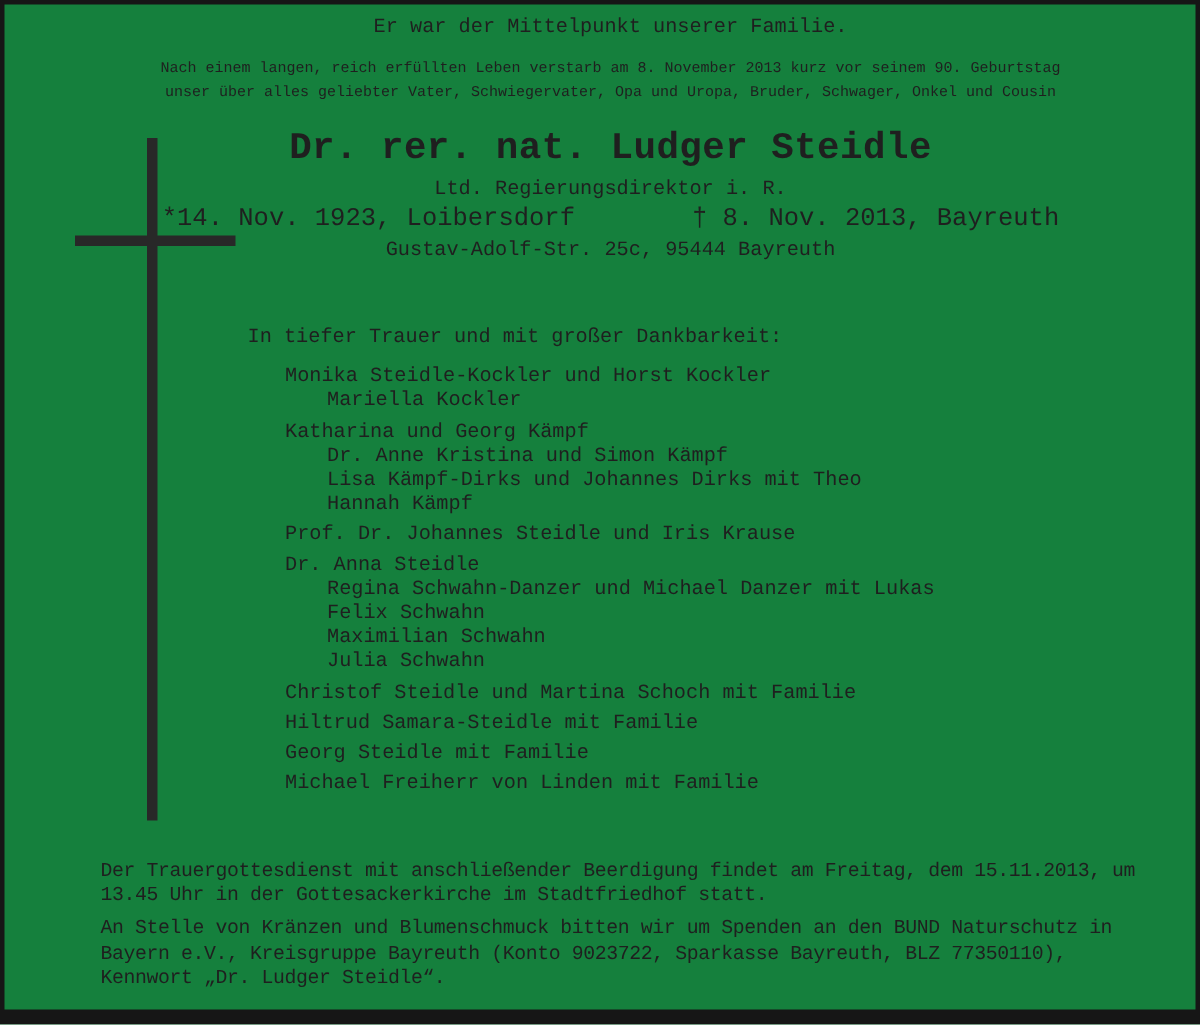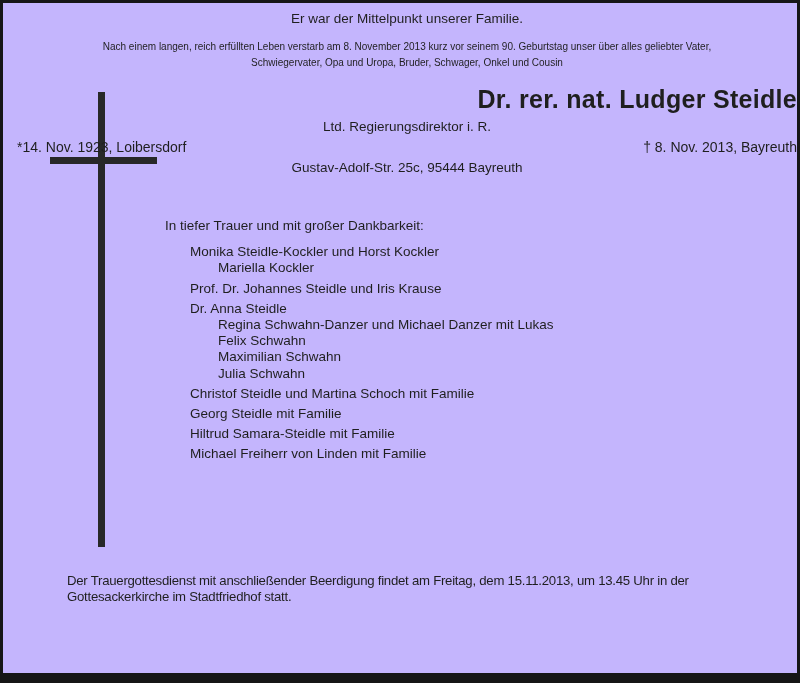--- a/index.html
+++ b/index.html
@@ -5,51 +5,51 @@
   html, body {
     margin: 0;
     padding: 0;
     background: #ffffff;
   }
   .page {
     position: relative;
     width: 800px;
     height: 683px;
     box-sizing: border-box;
-    background: #c4b5fd;
+    background: #15803d;
     border: 3px solid #161616;
     border-bottom-width: 10px;
     overflow: hidden;
-    font-family: Liberation Sans, sans-serif;
+    font-family: Liberation Mono, monospace;
     color: #1f1f1f;
   }
   .abs { position: absolute; }
   .center { text-align: center; }
 
   .epigraph {
     top: 8px; left: 14px; width: 780px;
     font-size: 13.5px; line-height: 16px;
   }
   .intro {
     top: 36px; left: 88px; width: 632px;
     font-size: 10px; line-height: 16.4px;
   }
   .name {
     top: 82px; left: 14px; width: 780px;
     font-size: 25px; font-weight: bold; letter-spacing: 0.3px;
-    margin: 0; line-height: 28px; text-align: right;
+    margin: 0; line-height: 28px;
   }
   .subtitle {
     top: 116px; left: 14px; width: 780px;
     font-size: 13.5px; line-height: 16px;
   }
   .dates {
     top: 136px; left: 14px; width: 780px;
-    display: flex; justify-content: space-between; gap: 78px;
-    font-size: 14px; line-height: 16px;
+    display: flex; justify-content: center; gap: 78px;
+    font-size: 17px; line-height: 16px;
   }
   .address {
     top: 157px; left: 14px; width: 780px;
     font-size: 13.5px; line-height: 16px;
   }
 
   .cross-v {
     left: 95px; top: 89px; width: 7px; height: 455px;
     background: #282828;
   }
@@ -98,48 +98,55 @@
   <div class="abs address center">Gustav-Adolf-Str. 25c, 95444 Bayreuth</div>
 
   <div class="abs mourners">
     <div class="mourners-heading">In tiefer Trauer und mit großer Dankbarkeit:</div>
     <div id="mourner-list">
   <div class="mourner-group">
     <div class="mourner-main">Monika Steidle-Kockler und Horst Kockler</div>
   <div class="mourner-sub">Mariella Kockler</div>
         </div>
 
+  <div class="mourner-group">
+    <div class="mourner-main">Katharina und Georg Kämpf</div>
+  <div class="mourner-sub">Dr. Anne Kristina und Simon Kämpf</div>
+          <div class="mourner-sub">Lisa Kämpf-Dirks und Johannes Dirks mit Theo</div>
+          <div class="mourner-sub">Hannah Kämpf</div>
+        </div>
 
   <div class="mourner-group">
     <div class="mourner-main">Prof. Dr. Johannes Steidle und Iris Krause</div>
   </div>
 
   <div class="mourner-group">
     <div class="mourner-main">Dr. Anna Steidle</div>
   <div class="mourner-sub">Regina Schwahn-Danzer und Michael Danzer mit Lukas</div>
           <div class="mourner-sub">Felix Schwahn</div>
           <div class="mourner-sub">Maximilian Schwahn</div>
           <div class="mourner-sub">Julia Schwahn</div>
         </div>
 
   <div class="mourner-group">
     <div class="mourner-main">Christof Steidle und Martina Schoch mit Familie</div>
   </div>
 
   <div class="mourner-group">
-    <div class="mourner-main">Georg Steidle mit Familie</div>
+    <div class="mourner-main">Hiltrud Samara-Steidle mit Familie</div>
   </div>
 
   <div class="mourner-group">
-    <div class="mourner-main">Hiltrud Samara-Steidle mit Familie</div>
+    <div class="mourner-main">Georg Steidle mit Familie</div>
   </div>
 
   <div class="mourner-group">
     <div class="mourner-main">Michael Freiherr von Linden mit Familie</div>
   </div>
 </div>
   </div>
 
   <div class="abs footer">
     <p>Der Trauergottesdienst mit anschließender Beerdigung findet am Freitag, dem 15.11.2013, um 13.45 Uhr in der Gottesackerkirche im Stadtfriedhof statt.</p>
+    <p>An Stelle von Kränzen und Blumenschmuck bitten wir um Spenden an den BUND Naturschutz in Bayern e.V., Kreisgruppe Bayreuth (Konto 9023722, Sparkasse Bayreuth, BLZ 77350110), Kennwort „Dr. Ludger Steidle“.</p>
   </div>
 
 </div>
 
 </body></html>

